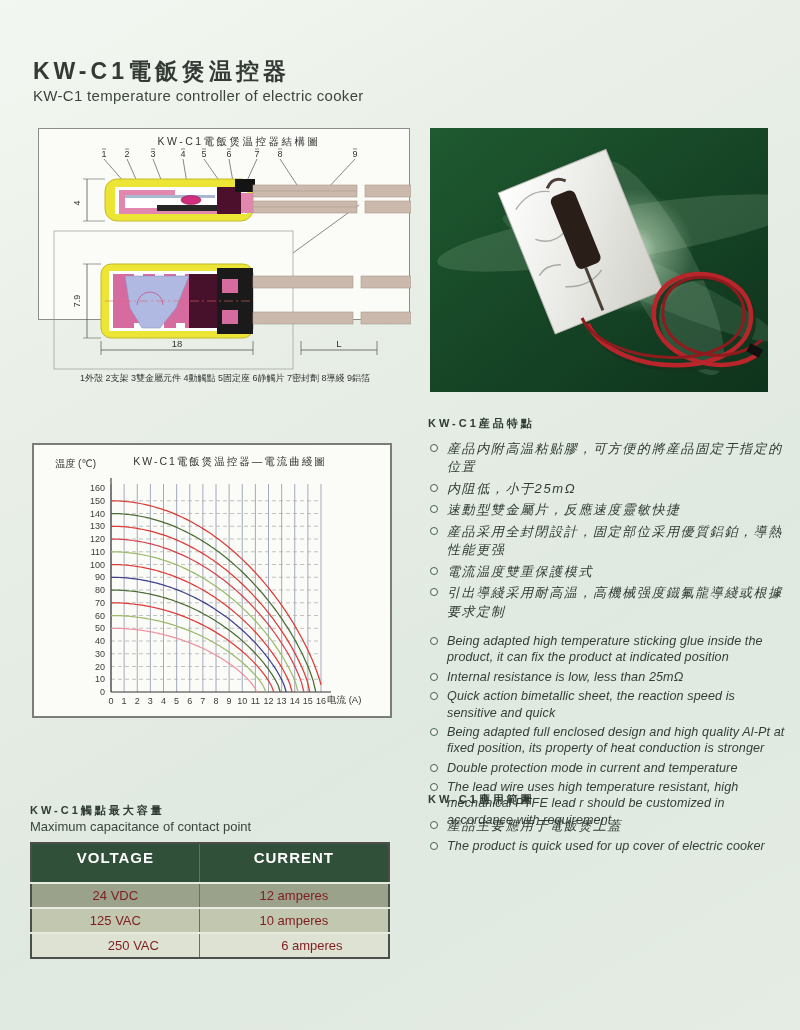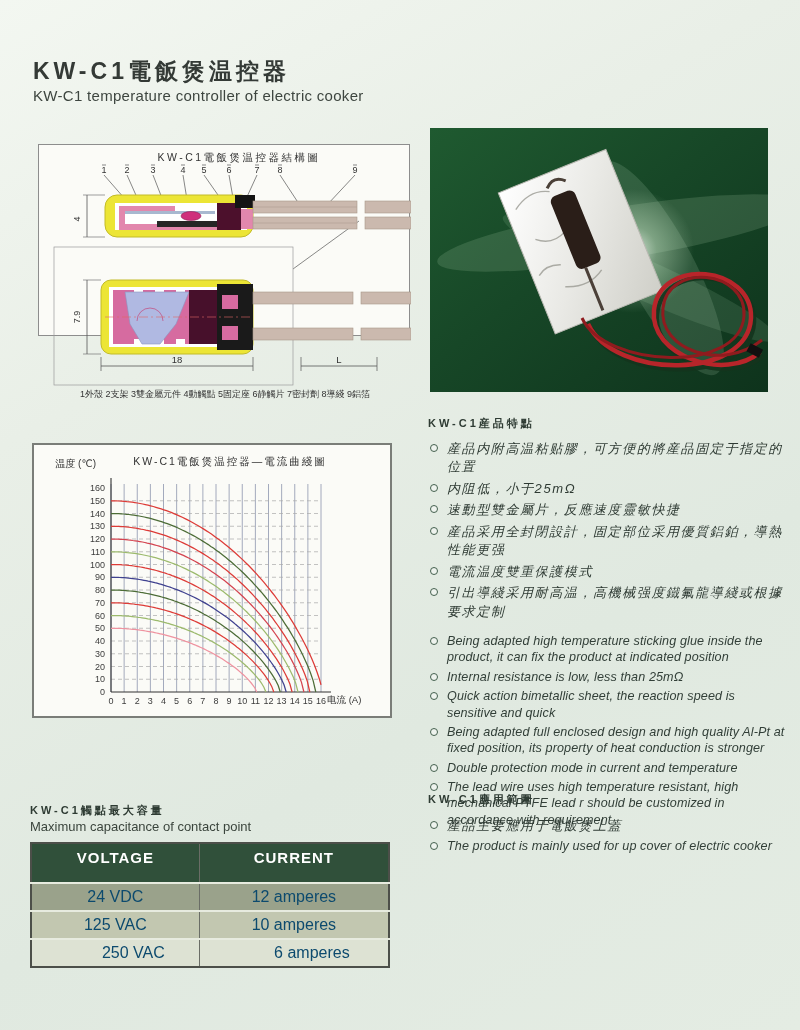--- a/index.html
+++ b/index.html
@@ -7,21 +7,21 @@
   body { font-family:"Liberation Sans","DejaVu Sans",sans-serif; }
   .page {
     position:relative; width:800px; height:1030px; overflow:hidden;
     background: linear-gradient(150deg,#f3f7f1 0%,#e9efe7 30%,#e0e9e0 65%,#e4ece3 100%);
     color:#333;
   }
   .header { position:absolute; left:33px; top:56px; width:560px; }
   .title-zh { font-size:23px; font-weight:bold; letter-spacing:4px; color:#343a36; }
   .title-en { font-size:15px; color:#3d453f; letter-spacing:0.3px; }
 
-  .diagram-panel { position:absolute; left:38px; top:144px; width:372px; height:192px;
+  .diagram-panel { position:absolute; left:38px; top:128px; width:372px; height:192px;
     background:#fbfbf7; border:1px solid #8d8d8d; }
   .photo-panel { position:absolute; left:430px; top:128px; width:338px; height:264px; }
   .chart-panel { position:absolute; left:32px; top:443px; width:360px; height:275px;
     background:#fbfbf7; border:2px solid #7a7d78; }
 
   .features { position:absolute; left:428px; top:416px; width:360px; }
   .section-h { font-size:11px; font-weight:bold; letter-spacing:3px; color:#2e3b33; margin-bottom:9px; }
   ul.feat { list-style:none;font-style:italic; }
   ul.feat li { display:flex; align-items:flex-start; margin-bottom:3px; }
   .ring { flex:none; width:8px; height:8px; border:1.6px solid #44604e; border-radius:50%;
@@ -29,21 +29,21 @@
   .zh-item { font-size:13px; letter-spacing:1.6px; line-height:1.42; color:#2e3a33; }
   .en-item { font-size:12.6px; letter-spacing:0.1px; line-height:1.3; color:#323f38; }
   .feat-en { margin-top:12px; }
 
   .capacity { position:absolute; left:30px; top:803px; width:360px; }
   .cap-sub { font-size:13px; color:#3a443c; margin-top:1px; }
   table.cap { width:100%; border-collapse:collapse; margin-top:8px;
     border:2px solid #4c4f49; }
   table.cap th { background:#30503a; color:#fff; font-size:15px; font-weight:bold;
     letter-spacing:1px; padding:5px 0 16px; }
-  table.cap td { text-align:center; font-size:16px; color:#0c4a6e; padding:4px 0;
+  table.cap td { text-align:center; font-size:13px; color:#7f1d1d; padding:4px 0;
     border-top:2px solid #e7ebdf; }
   table.cap th + th, table.cap td + td { border-left:1px solid #6a6d66; }
   tr.r0 td { background:#9aa28b; }
   tr.r1 td { background:#c2c7b0; }
   tr.r2 td { background:#dde2d3;padding-left:36px; }
 
   .application { position:absolute; left:428px; top:792px; width:362px; }
   .application .section-h { margin-bottom:10px; }
   .application li { margin-bottom:7px; }
 
@@ -384,18 +384,18 @@
 
   <div class="application">
     <div class="section-h">KW-C1應用範圍</div>
     <ul class="feat">
       <li>
           <span class="ring"></span>
           <span class="zh-item">産品主要應用于電飯煲上蓋</span>
         </li>
       <li>
           <span class="ring"></span>
-          <span class="en-item">The product is mainly used for up cover of electric cooker</span>
+          <span class="en-item">The product is quick used for up cover of electric cooker</span>
         </li>
     </ul>
   </div>
 
 </div>
 
 </body></html>

